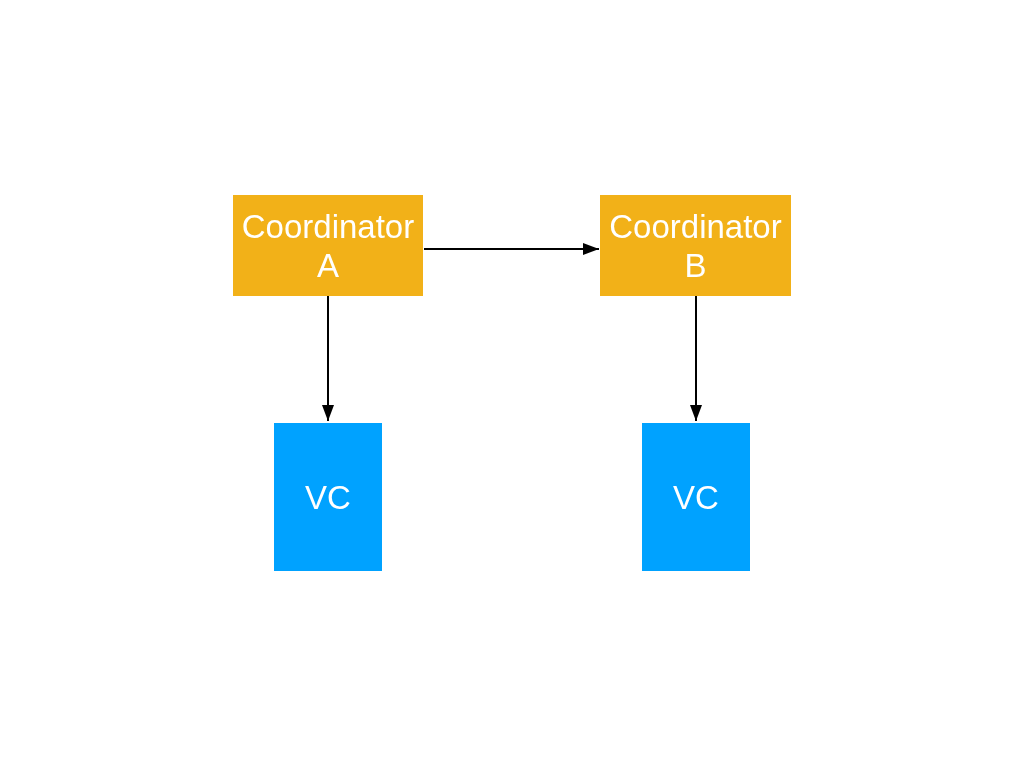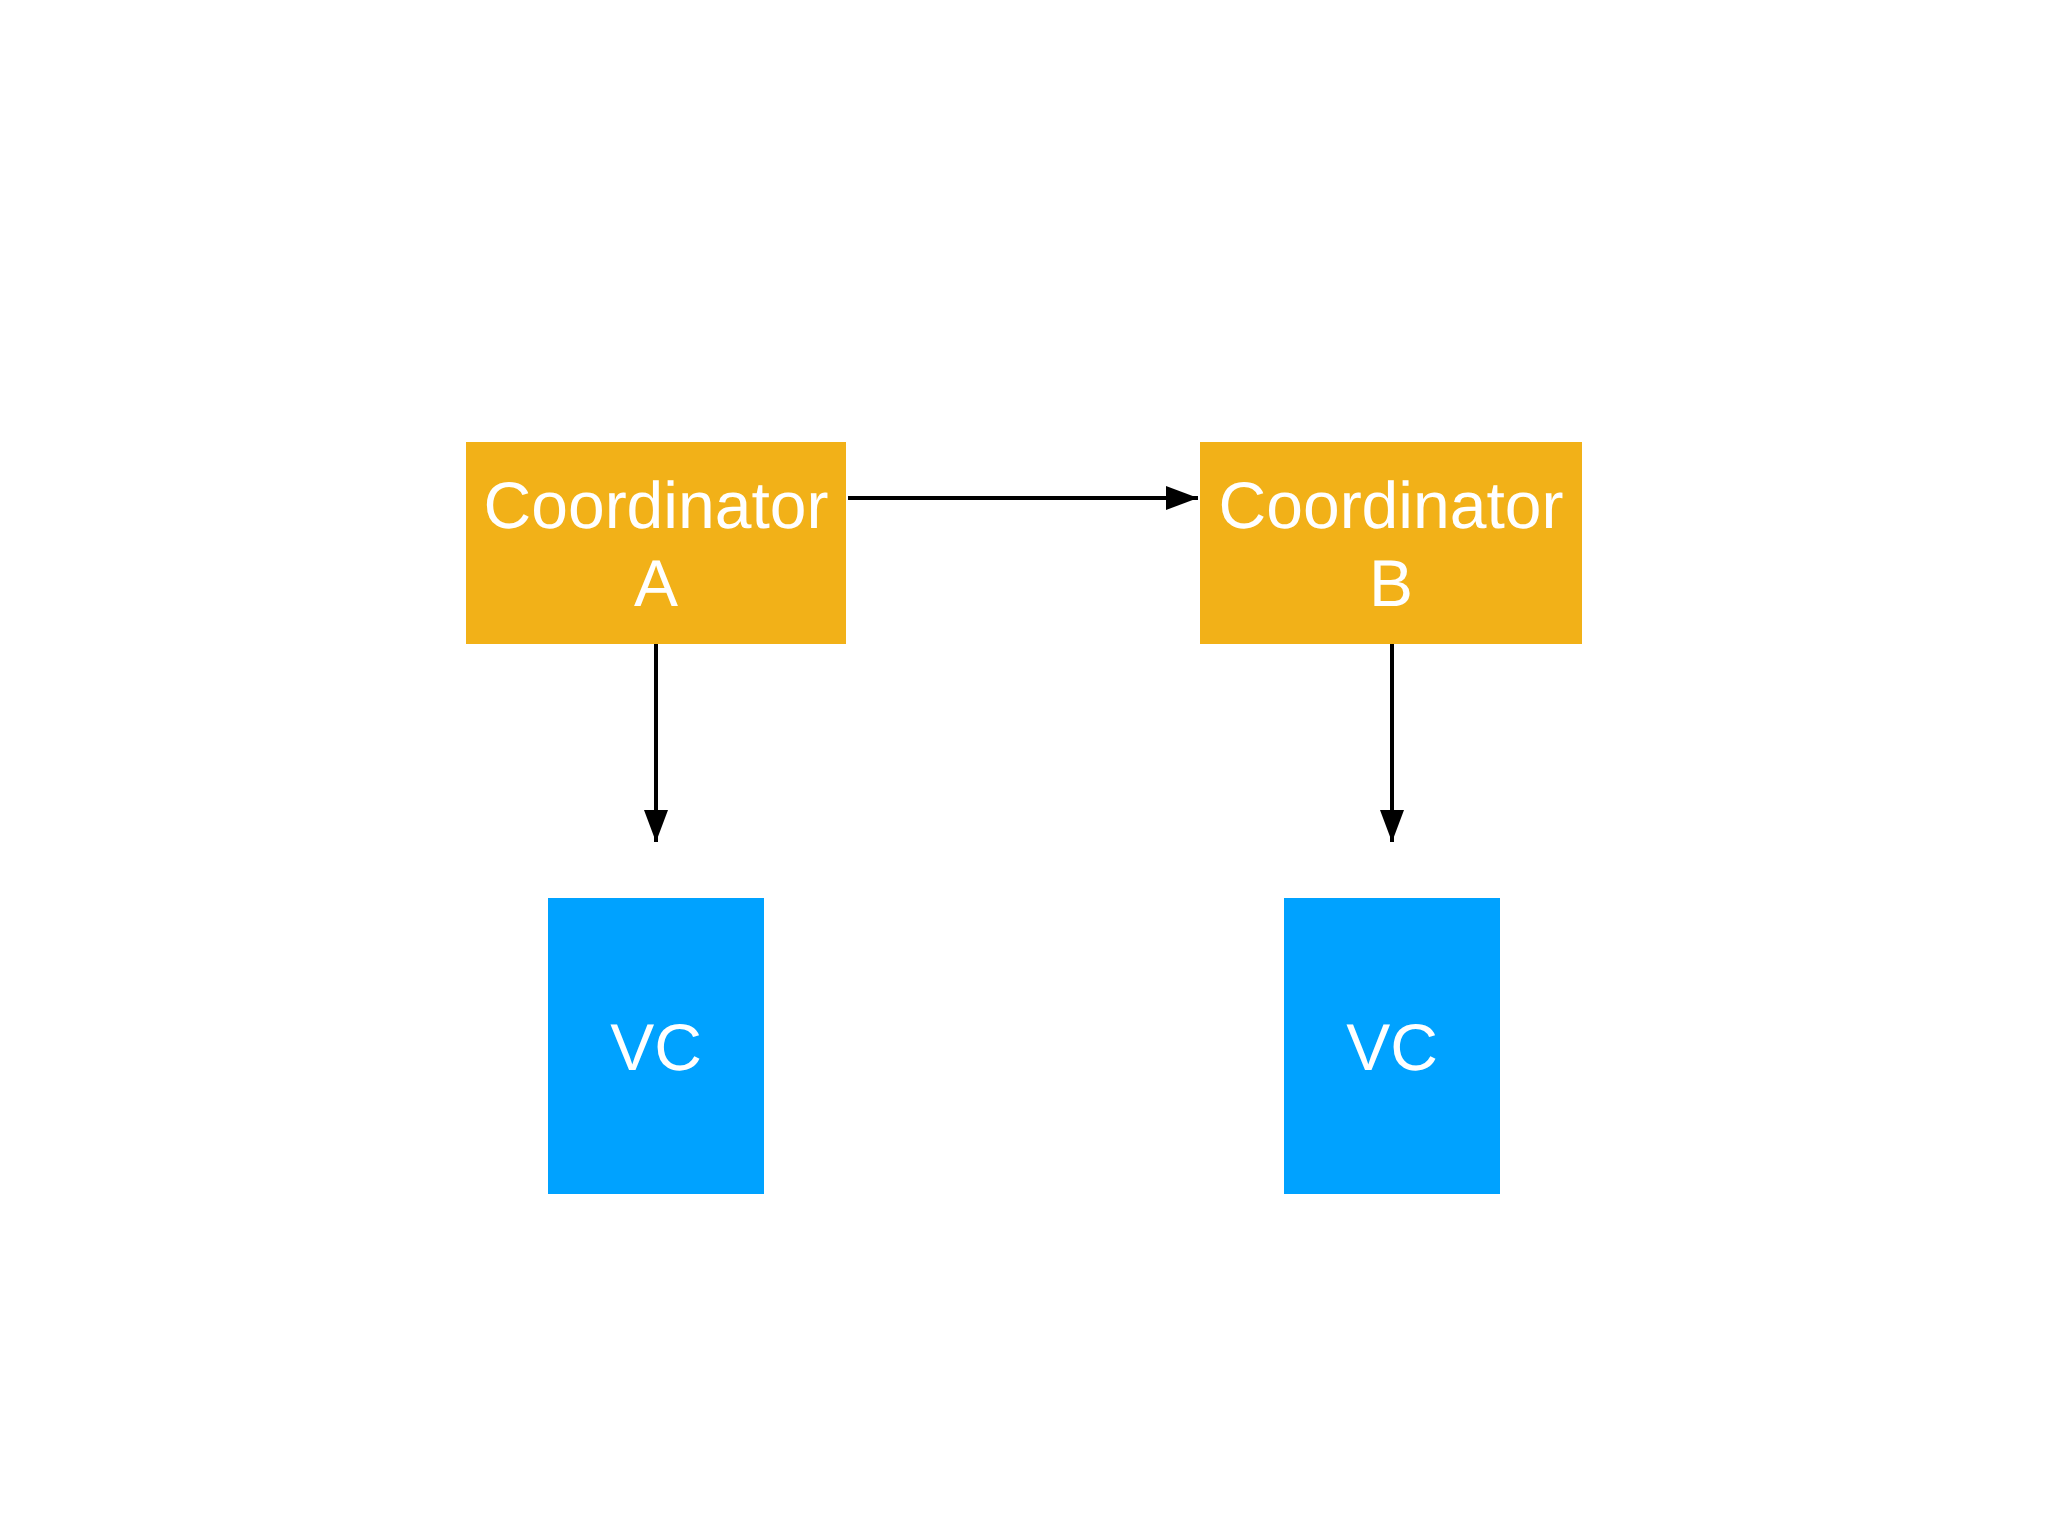--- a/index.html
+++ b/index.html
@@ -28,21 +28,20 @@
     pointer-events: none;
   }
   .node {
     position: absolute;
     display: flex;
     flex-direction: column;
     align-items: center;
     justify-content: center;
     text-align: center;
     color: var(--node-text, #ffffff);
-    margin-top: 26px;
   }
   .node.coordinator {
     background: var(--coordinator-fill, #f2b118);
     font-size: 33px;
     line-height: 39px;
     font-weight: 400;
   }
   .node.vc {
     background: var(--vc-fill, #00a2ff);
     font-size: 33px;

